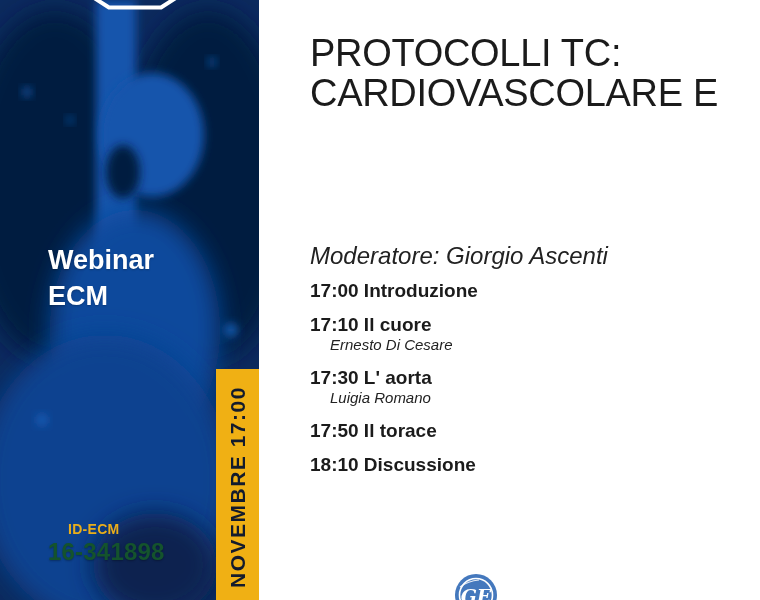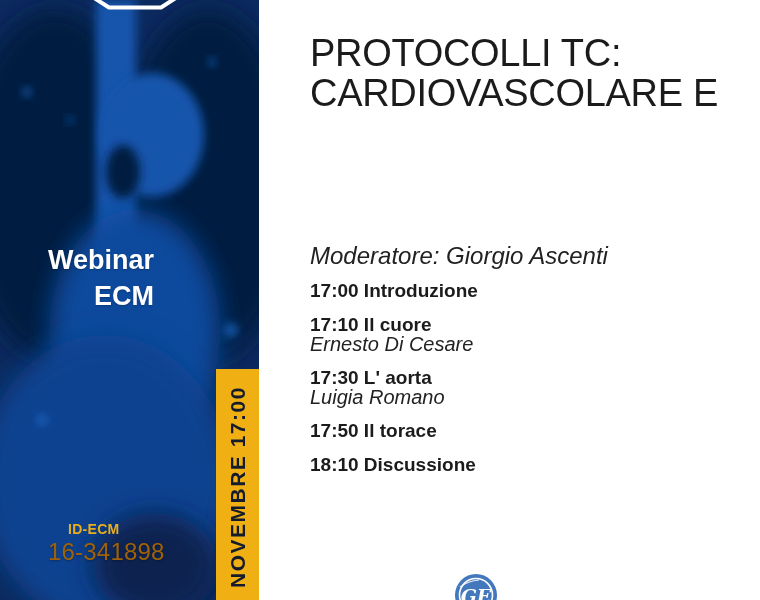--- a/index.html
+++ b/index.html
@@ -12,27 +12,26 @@
   
   .ct-panel { position:absolute; left:0; top:0; width:259px; height:600px; }
   .ct-panel svg.ct { display:block; width:259px; height:600px; }
 
   .badge-outline { position:absolute; left:86px; top:-1px; width:100px; height:14px; overflow:visible; }
 
   .webinar-heading {
     position:absolute; left:48px; top:242px;
     color:#ffffff; font-size:27px; font-weight:800; line-height:36px;
     text-shadow:0 1px 2px rgba(0,0,0,.25);
-    text-align:right;
   }
   .webinar-heading div { white-space:nowrap; }
 
   .id-block { position:absolute; left:48px; top:521px; }
   .id-label { color:#e9ae1b; font-size:14px; font-weight:700; letter-spacing:.3px;padding-left:20px; }
-  .id-value { color:#a16207; font-size:24px; font-weight:400; margin-top:1px; letter-spacing:.2px;
+  .id-value { color:#14532d; font-size:24px; font-weight:700; margin-top:1px; letter-spacing:.2px;
               text-shadow:0 1px 2px rgba(0,0,0,.3); }
 
   
   .date-banner { position:absolute; left:216px; top:369px; width:43px; height:231px; background:#f0b014; }
   .date-banner-text {
     position:absolute; left:216px; top:600px; width:234px; height:43px;
     transform-origin:0 0; transform:rotate(-90deg);
     line-height:43px; padding-left:12px; white-space:nowrap;
     font-size:21px; font-weight:800; letter-spacing:1.5px; color:#131b2d;
   }
@@ -40,21 +39,21 @@
   
   .title {
     position:absolute; left:310px; top:33px;
     font-size:38px; font-weight:400; line-height:40px; letter-spacing:-.3px;
     color:#1b1b1b;
   }
   .schedule { position:absolute; left:310px; top:245px; color:#1c1c1c; width:420px; }
   .moderator { font-style:italic; font-size:24px; line-height:22px; color:#222; margin-bottom:13px; }
   .sched-item { margin-bottom:13px; }
   .sched-entry { font-weight:800; font-size:19px; line-height:21px; color:#1b1b1b; }
-  .sched-speaker { font-style:italic; font-size:20px; line-height:19px; color:#222; }
+  .sched-speaker { font-style:italic; font-size:15px; line-height:19px; color:#222;margin-left:20px; }
 
   
   .ge-logo { position:absolute; left:454px; top:573px; width:44px; height:44px; }
 </style>
 </head>
 <body>
 
 <div class="stage">
 
   <div class="ct-panel">

